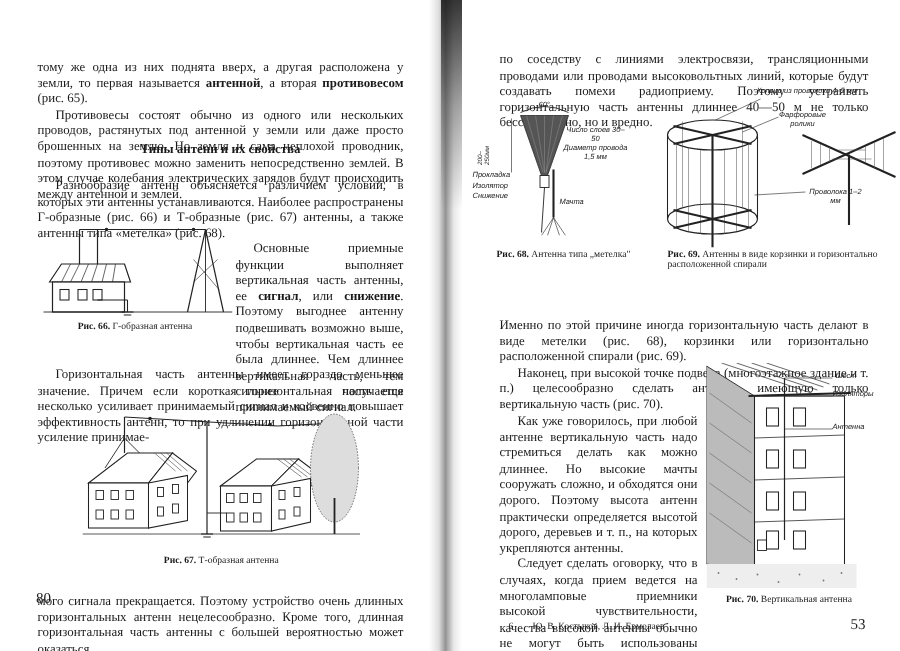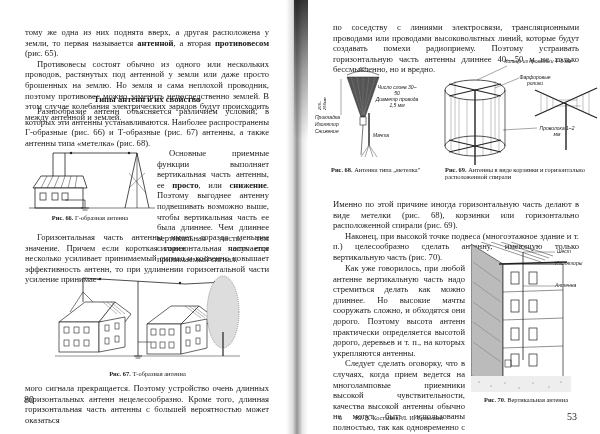--- a/index.html
+++ b/index.html
@@ -4,21 +4,21 @@
 <style>
   html,body{margin:0;padding:0;}
   body{width:600px;height:434px;background:#fff;position:relative;overflow:hidden;font-family:"Liberation Serif","DejaVu Serif",serif;color:#1a1a1a;}
   .page{position:absolute;top:0;height:434px;}
   .left{left:0;width:290px;}
   .right{left:311px;width:344px;}
   .gutter{position:absolute;left:286px;top:0;width:22px;height:434px;
     background:linear-gradient(90deg,rgba(255,255,255,0) 0%,rgba(120,120,120,.25) 30%,rgba(60,60,60,.55) 50%,rgba(140,140,140,.2) 75%,rgba(255,255,255,0) 100%);}
   .gutter-top{position:absolute;left:294px;top:0;width:14px;height:140px;
     background:linear-gradient(180deg,rgba(20,20,20,.85) 0%,rgba(60,60,60,.45) 50%,rgba(255,255,255,0) 100%);}
-  .txt{position:absolute;font-size:8.6px;line-height:10.6px;text-align:justify;}
+  .txt{position:absolute;font-size:8.6px;line-height:10.6px;text-align:justify;margin-top:12px;}
   .txt p{margin:0;text-indent:12px;}
   .txt p.noind{text-indent:0;}
   .heading{position:absolute;font-size:8.6px;font-weight:bold;text-align:center;}
   .caption{position:absolute;font-size:6.4px;text-align:center;}
   .caption b{font-weight:bold;}
   .pnum{position:absolute;font-size:10px;}
   .footer{position:absolute;font-size:6.4px;}
   .fig{position:absolute;}
   .lbl{font-family:"Liberation Sans","DejaVu Sans",sans-serif;font-style:italic;font-size:5px;fill:#222;}
   b.bold{font-weight:bold;}
@@ -68,21 +68,21 @@
     <line x1="4" y1="60" x2="130" y2="60" stroke="#222" stroke-width="0.6"></line>
     <line x1="112" y1="5" x2="100" y2="60" stroke="#222" stroke-width="0.8"></line>
     <line x1="112" y1="5" x2="124" y2="60" stroke="#222" stroke-width="0.8"></line>
     <line x1="112" y1="5" x2="112" y2="60" stroke="#222" stroke-width="0.6"></line>
     <line x1="104" y1="40" x2="120" y2="25" stroke="#222" stroke-width="0.4"></line>
     <line x1="104" y1="25" x2="121" y2="45" stroke="#222" stroke-width="0.4"></line>
   </svg>
   <div class="caption" style="left:25px;top:214px;width:130px;"><b>Рис. 66.</b> <span>Г-образная антенна</span></div>
 
   <div class="txt" style="left:157px;top:148px;width:112px;">
-    <p><span>Основные приемные функции выполняет вертикальная часть антенны, ее </span><b class="bold">просто</b><span>, или </span><b class="bold">снижение</b><span>. Поэтому выгоднее антенну подвешивать возможно выше, чтобы вертикальная часть ее была длиннее. Чем длиннее вертикальная часть, тем сильнее получается принимаемый сигнал.</span></p>
+    <p><span>Основные приемные функции выполняет вертикальная часть антенны, ее </span><b class="bold">сигнал</b><span>, или </span><b class="bold">снижение</b><span>. Поэтому выгоднее антенну подвешивать возможно выше, чтобы вертикальная часть ее была длиннее. Чем длиннее вертикальная часть, тем сильнее получается принимаемый сигнал.</span></p>
   </div>
 
   <div class="txt" style="left:25px;top:232px;width:244px;">
     <p>Горизонтальная часть антенны имеет гораздо меньшее значение. Причем если короткая горизонтальная часть еще несколько усиливает принимаемый сигнал и косвенно повышает эффективность антенн, то при удлинении горизонтальной части усиление принимае-</p>
   </div>
 
   <svg class="fig" style="left:55px;top:272px;" width="185" height="92" viewBox="0 0 185 92">
     <line x1="28" y1="6" x2="130" y2="12" stroke="#222" stroke-width="0.8"></line>
     <line x1="130" y1="12" x2="170" y2="10" stroke="#222" stroke-width="0.8"></line>
     <circle cx="45" cy="7" r="1.2" fill="#222"></circle>

